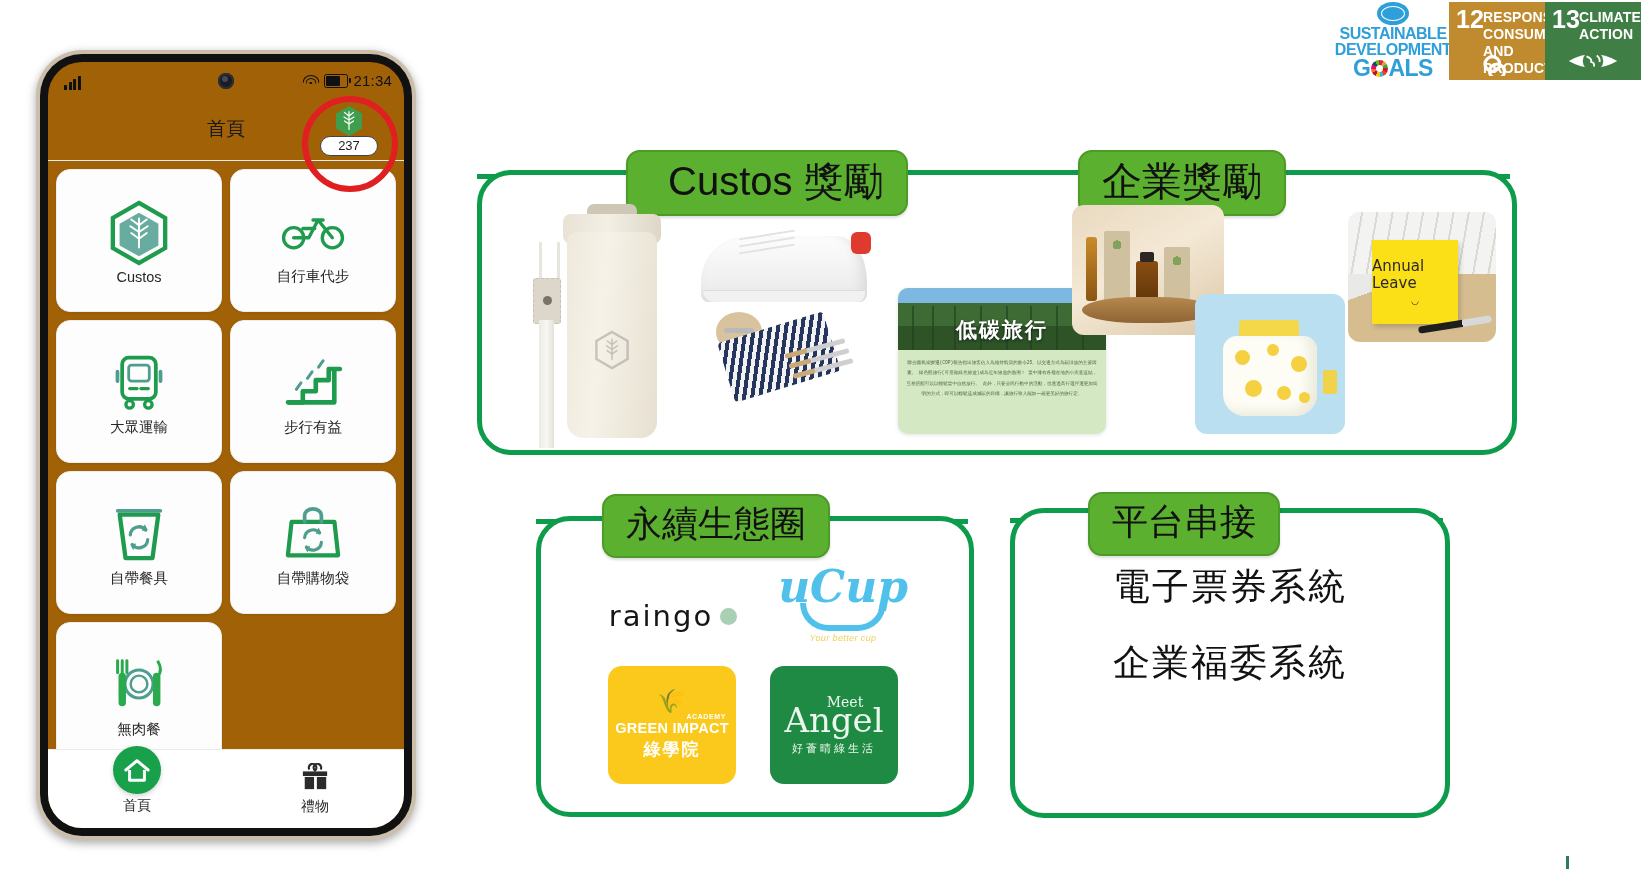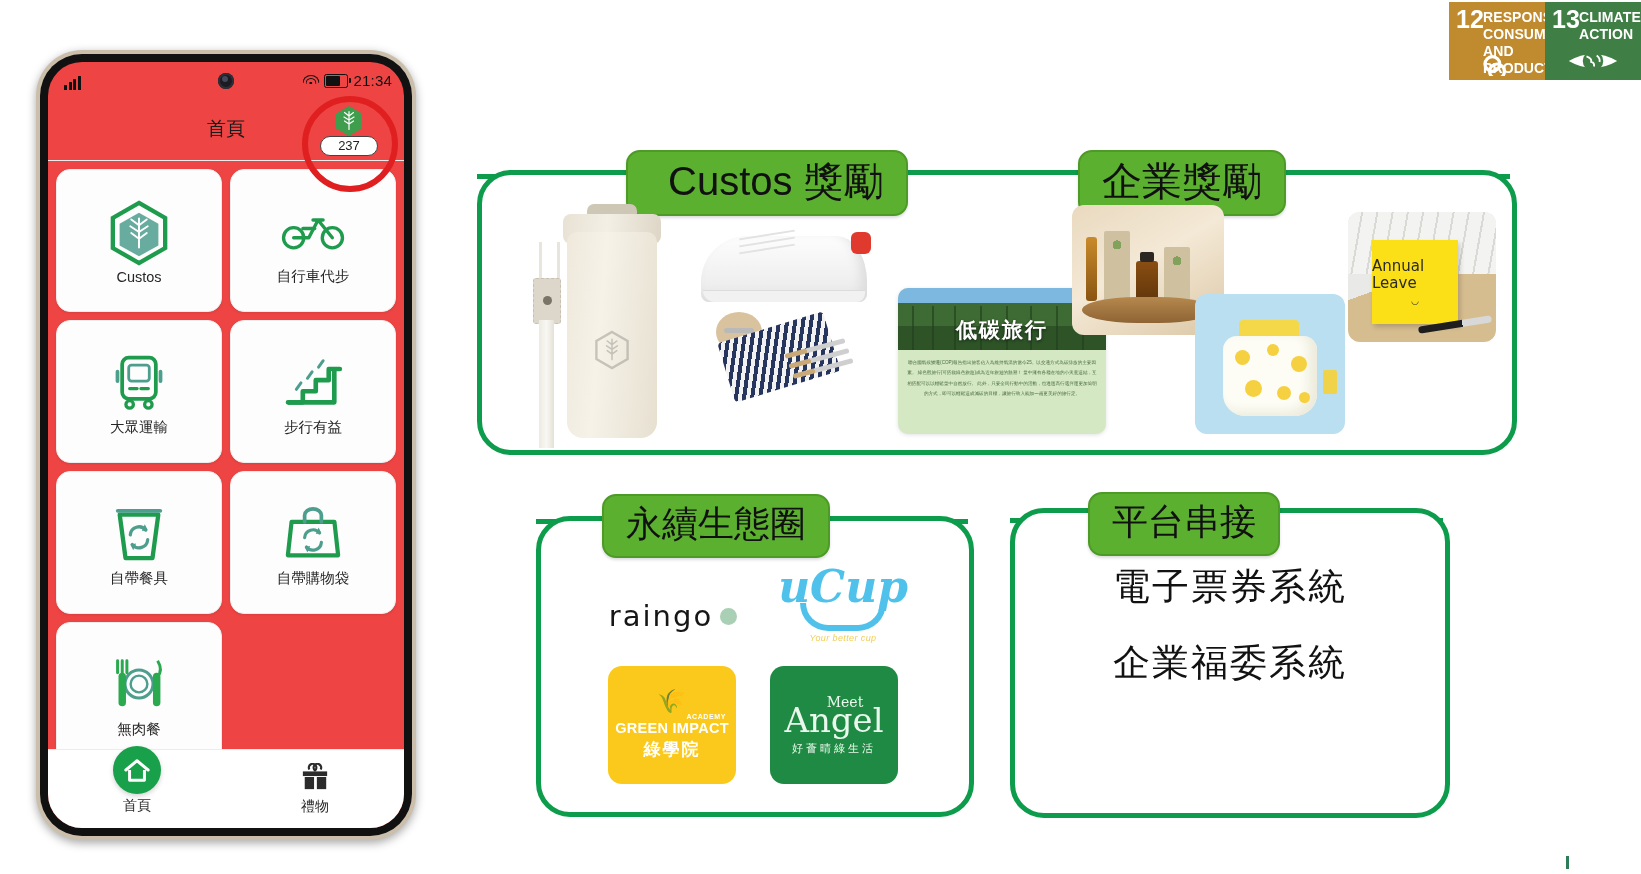--- a/index.html
+++ b/index.html
@@ -5,21 +5,21 @@
   html,body{margin:0;padding:0;background:#fff;}
   body{width:1641px;height:874px;position:relative;overflow:hidden;
        font-family:"Liberation Sans","DejaVu Sans",sans-serif;}
 
   
   #phone-mockup{position:absolute;left:36px;top:50px;width:380px;height:790px;}
   .phone-frame{position:absolute;inset:0;border-radius:46px;background:#cbbfab;
       box-shadow:0 3px 10px rgba(0,0,0,.35);}
   .phone-frame2{position:absolute;inset:4px;border-radius:42px;background:#111;}
   .phone-screen{position:absolute;left:12px;top:12px;right:12px;bottom:12px;
-      border-radius:34px;background:#ef4444;overflow:hidden;}
+      border-radius:34px;background:#a16207;overflow:hidden;}
 
   .status-bar{position:relative;height:40px;}
   .sig-icon{position:absolute;left:16px;top:14px;display:flex;align-items:flex-end;gap:1.5px;height:14px;}
   .sig-icon i{display:block;width:3px;background:#111;border-radius:.5px;}
   .sig-icon i:nth-child(1){height:5px}
   .sig-icon i:nth-child(2){height:8px}
   .sig-icon i:nth-child(3){height:11px}
   .sig-icon i:nth-child(4){height:14px}
   .camera-dot{position:absolute;left:50%;top:11px;transform:translateX(-50%);
       width:16px;height:16px;border-radius:50%;background:#1b1b22;
@@ -152,21 +152,21 @@
   .cutlery-stick{position:absolute;width:62px;height:5px;border-radius:3px;
       background:linear-gradient(90deg,#c9a978 0 36%,#cfcfcf 36% 100%);}
   .c1{left:74px;top:36px;transform:rotate(-15deg)}
   .c2{left:78px;top:46px;transform:rotate(-15deg)}
   .c3{left:82px;top:56px;transform:rotate(-15deg)}
   .cutlery-circ{position:absolute;left:6px;top:2px;width:46px;height:40px;border-radius:50%;
       background:#d9c39e;overflow:hidden;}
   .cutlery-circ i{position:absolute;left:8px;top:16px;width:30px;height:5px;border-radius:3px;background:#b9b9b9;}
 
   #img-lowcarbon{left:898px;top:288px;width:208px;height:146px;border-radius:10px;overflow:hidden;
-      background:#d4e8c4;box-shadow:0 1px 4px rgba(0,0,0,.12);}
+      background:#d4e8c4;box-shadow:0 1px 4px rgba(0,0,0,.12);font-family:Liberation Mono, monospace;}
   .lc-photo{position:absolute;left:0;top:0;right:0;height:62px;
       background:linear-gradient(180deg,#7cb8e0 0 24%,#3e6b33 24% 62%,#2d5327 62% 100%);}
   .lc-photo i{position:absolute;bottom:0;width:2px;height:44px;background:#1f3d1c;opacity:.6;}
   .lc-title{position:absolute;left:0;right:0;top:28px;text-align:center;color:#fff;
       font-size:21px;font-weight:bold;letter-spacing:2px;text-shadow:0 1px 3px rgba(0,0,0,.6);}
   .lc-body{position:absolute;left:8px;right:8px;top:70px;color:#4a6a3e;font-size:4.6px;
       line-height:2.25;text-align:center;}
 
   #img-diffuser{left:1072px;top:205px;width:152px;height:130px;border-radius:12px;overflow:hidden;
       background:linear-gradient(150deg,#e9d9bf,#f4e9d6 45%,#dcc7a6);}
@@ -387,20 +387,30 @@
           </svg>
         </div>
         <div class="tlbl">禮物</div>
       </div>
     </div>
 
   </div>
 </div>
 
 <div id="sdg-badges">
+  <div class="sdg-logo">
+    <div class="sdg-un"></div>
+    <div class="sdg-word sdg-w1">SUSTAINABLE</div>
+    <div class="sdg-word sdg-w2">DEVELOPMENT</div>
+    <div class="sdg-goals">
+      <span>G</span>
+      <span class="sdg-ring"></span>
+      <span>ALS</span>
+    </div>
+  </div>
 
   <div class="sdg-tile sdg-12">
     <div class="sdg-num">12</div>
     <div class="sdg-txt">RESPONSIBLE CONSUMPTION AND PRODUCTION</div>
     <div class="sdg-ico">
       <svg viewBox="0 0 54 26" width="50" height="24">
         <path d="M14 13 a8 8 0 1 1 8 8 a8 8 0 0 1 -8 -8 Z M27 13 a8 8 0 1 0 8 8 a8 8 0 0 0 -8 -8 Z" fill="none" stroke="#fff" stroke-width="3.5"></path>
       </svg>
     </div>
   </div>

